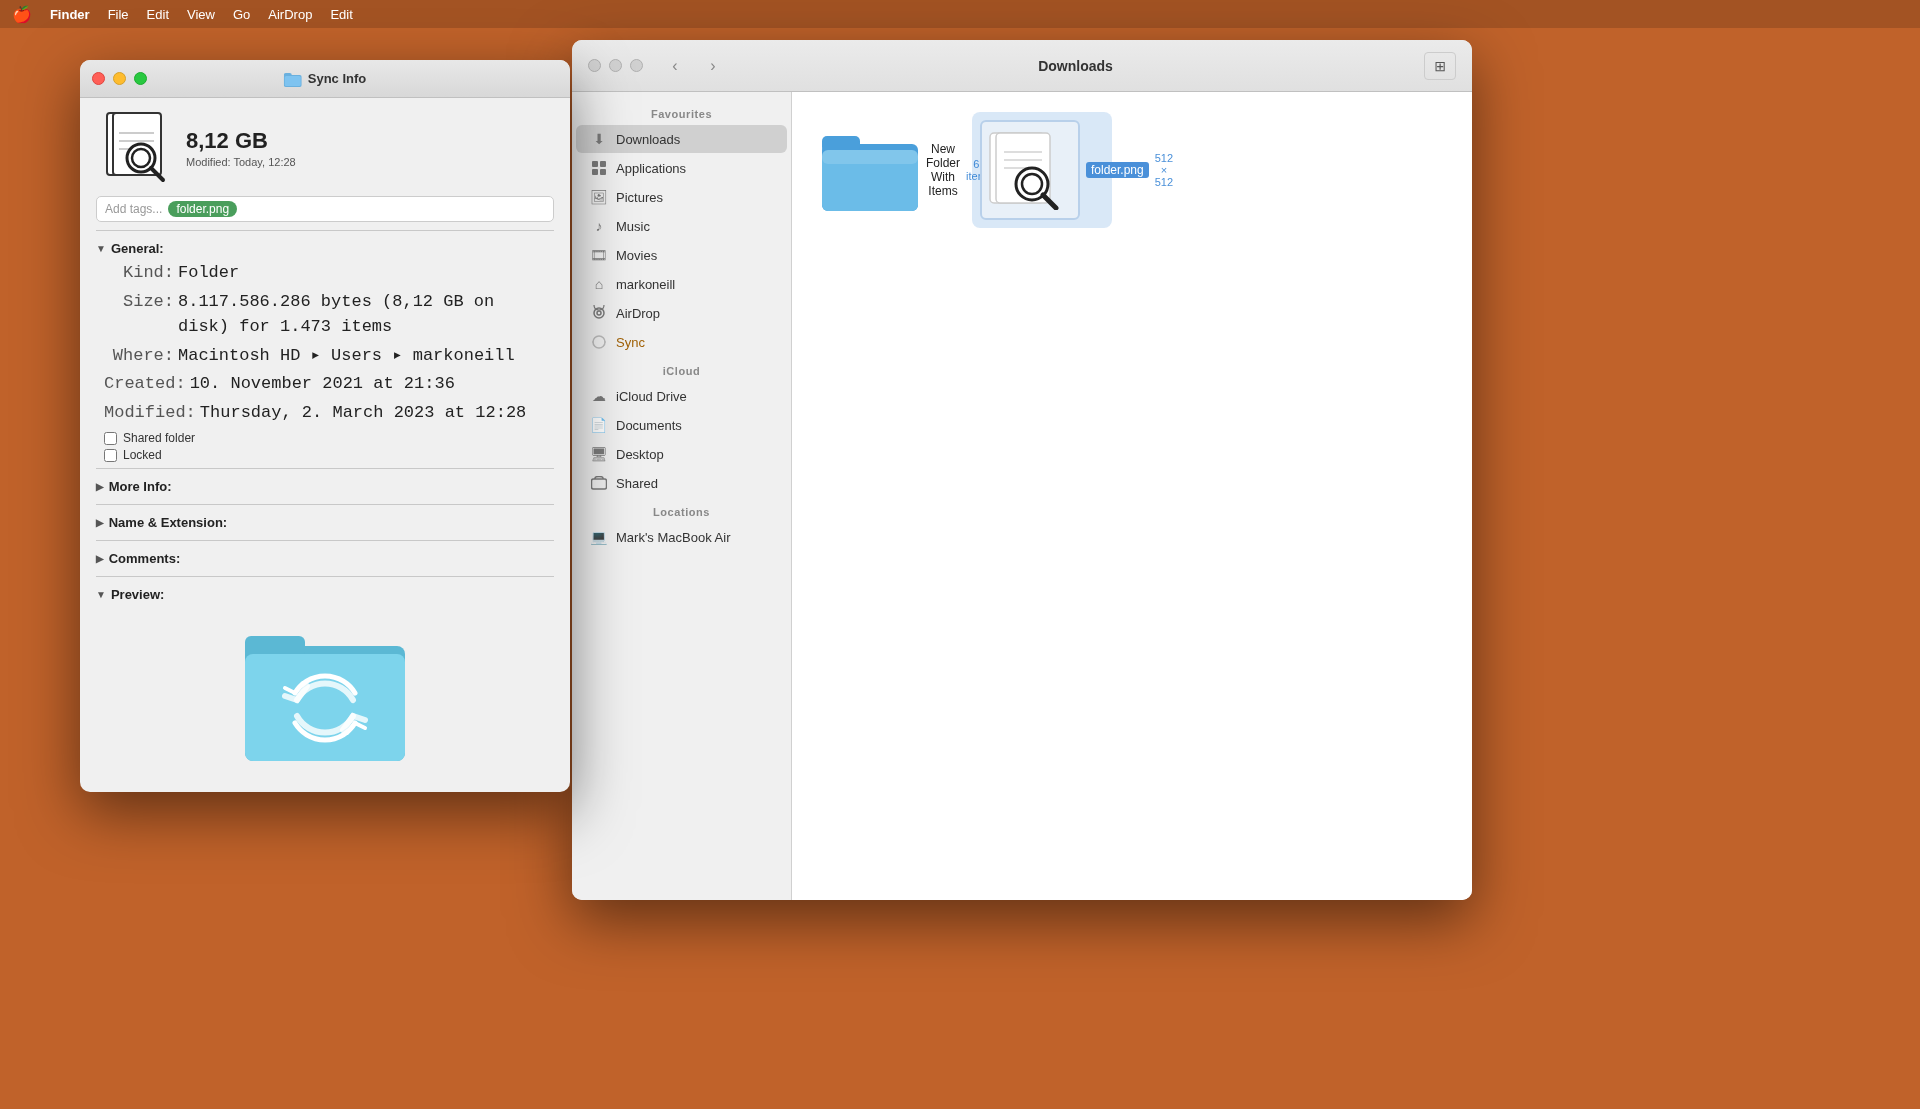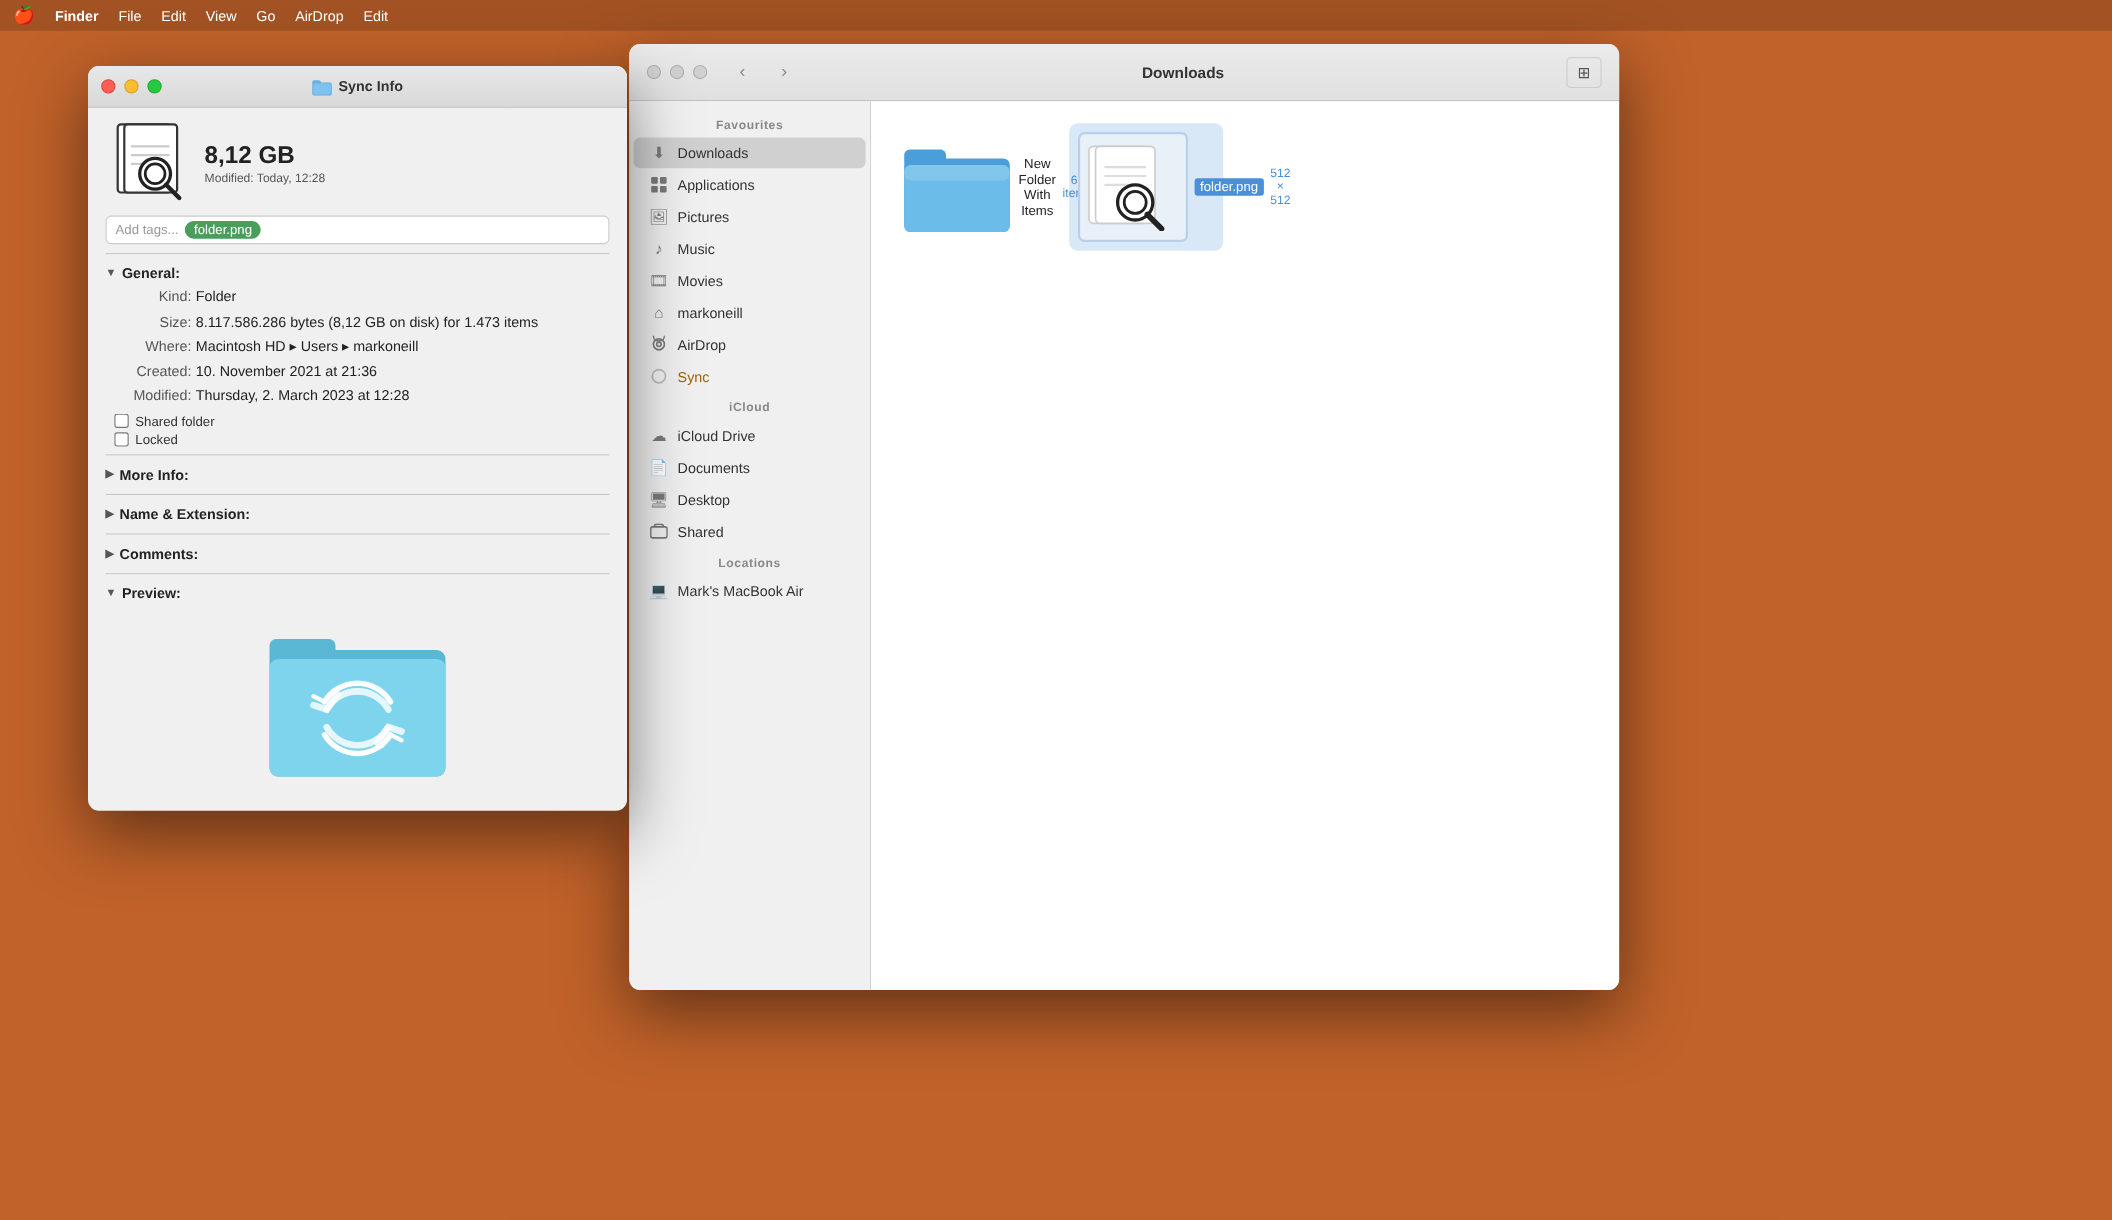--- a/index.html
+++ b/index.html
@@ -143,22 +143,23 @@
     }
 
     .info-table {
       padding-left: 8px;
       margin-bottom: 6px;
     }
     .info-row {
       display: flex;
       gap: 4px;
       margin-bottom: 3px;
-      font-size: 13px;
+      font-size: 17px;
       line-height: 1.5;
+      font-family: Liberation Mono, monospace;
     }
     .info-label {
       text-align: right;
       min-width: 70px;
       font-weight: 500;
       color: #555;
     }
     .info-value {
       color: #222;
       flex: 1;

